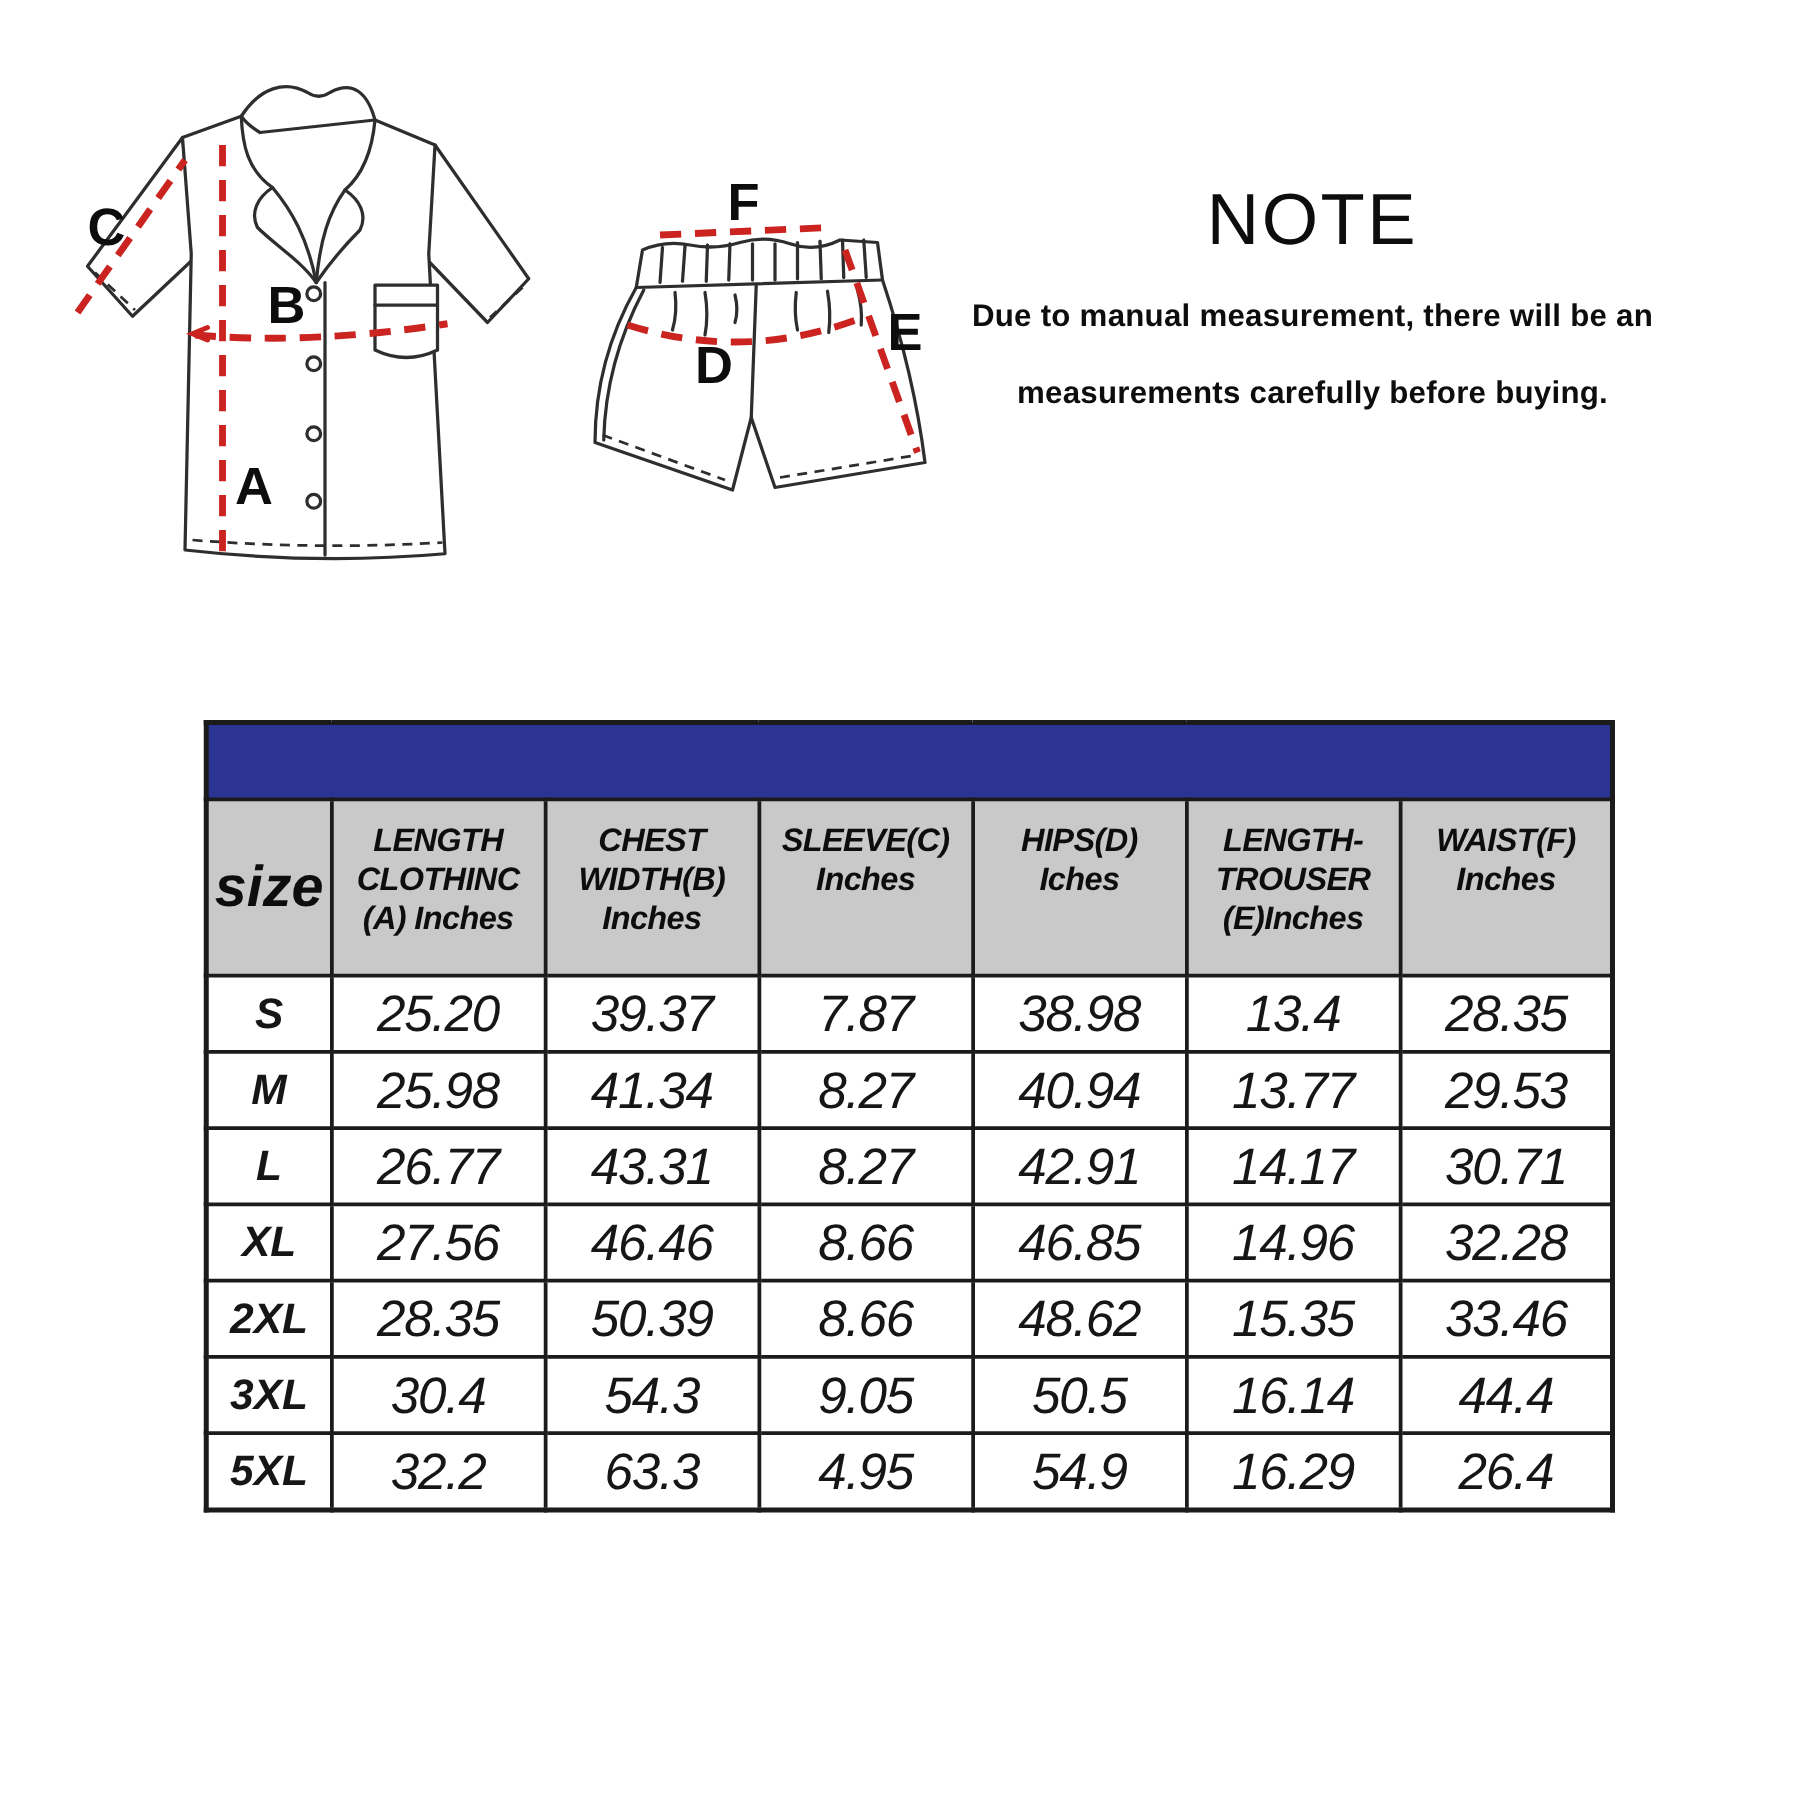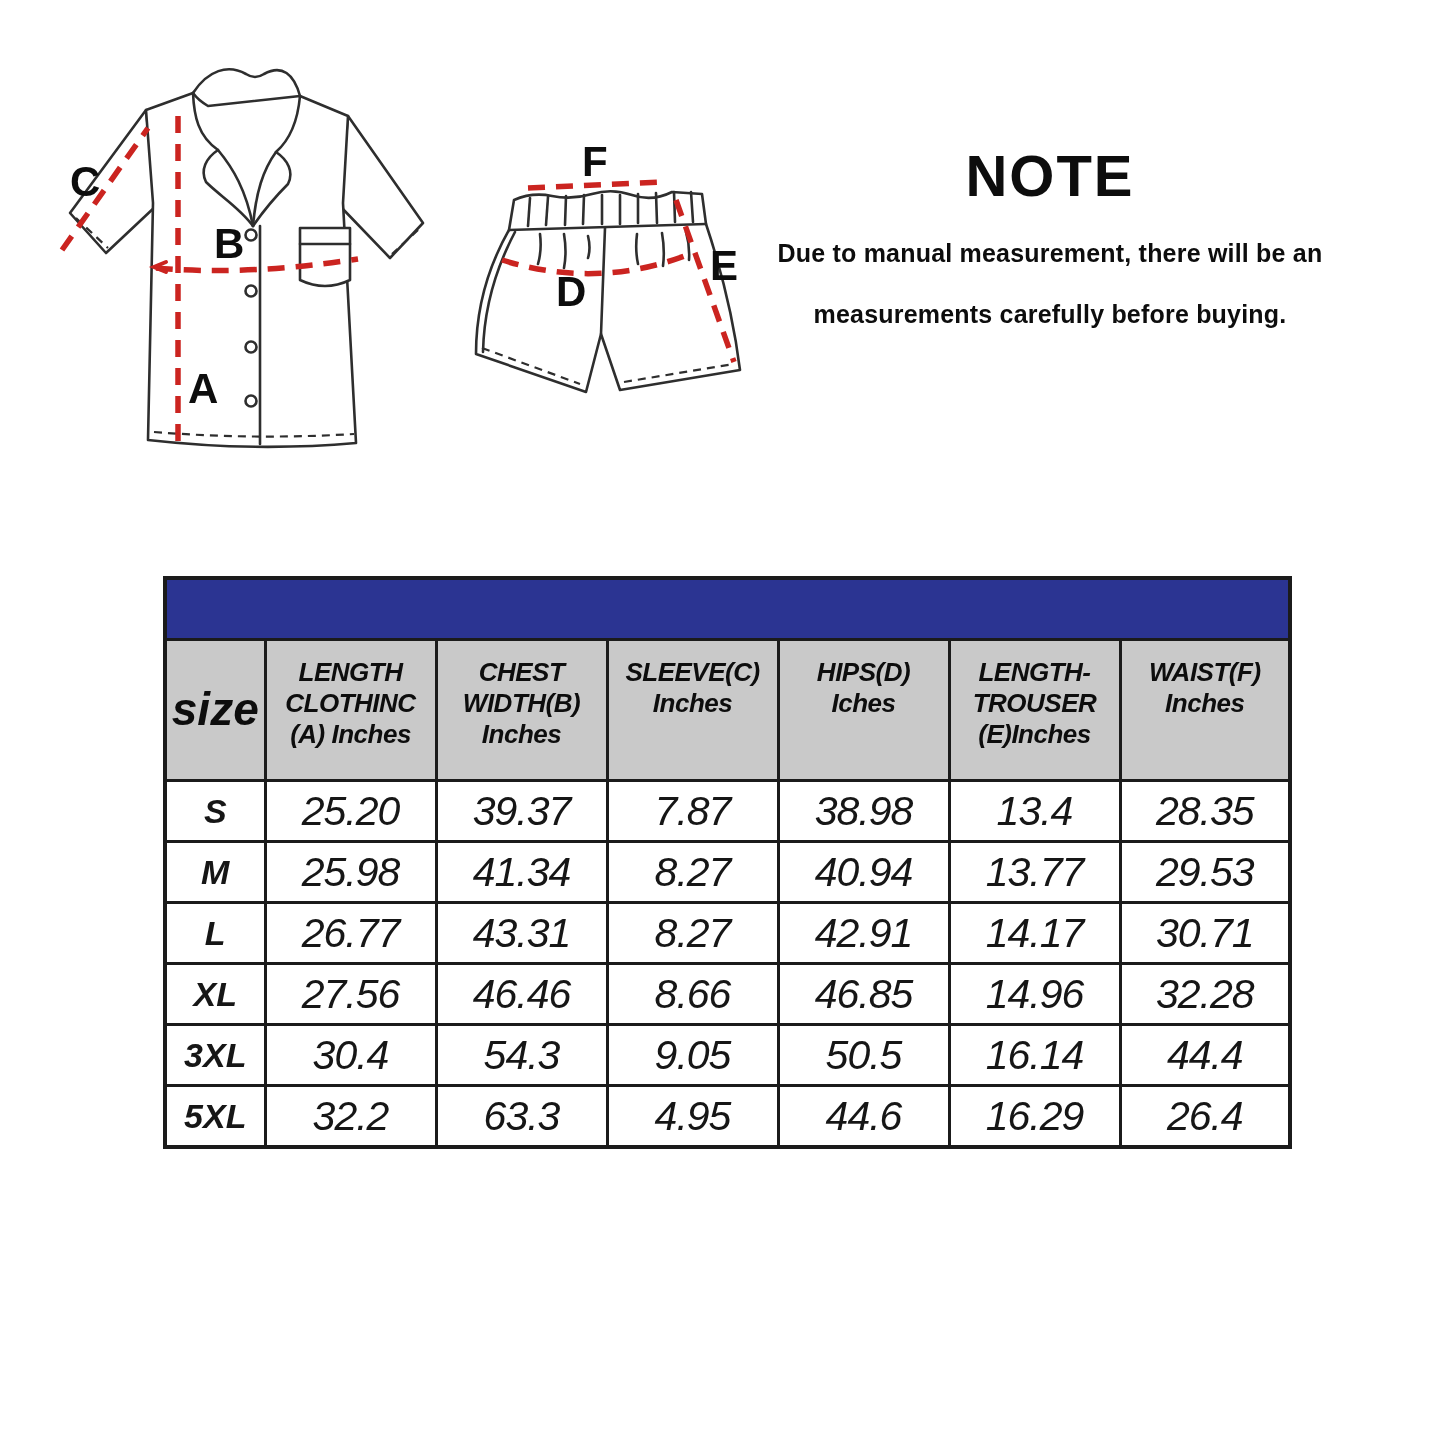--- a/index.html
+++ b/index.html
@@ -20,21 +20,21 @@
   .shorts-svg{position:absolute;left:452px;top:142px;width:325px;height:292px;}
   .sk{stroke:#2e2e2e;stroke-width:2.6;fill:none;stroke-linejoin:round;stroke-linecap:round;}
   .skf{stroke:#2e2e2e;stroke-width:2.6;fill:#ffffff;stroke-linejoin:round;}
   .skd{stroke:#2e2e2e;stroke-width:2.2;fill:none;stroke-dasharray:8 6;stroke-linecap:butt;}
   .rd{stroke:var(--red);stroke-width:5.5;fill:none;stroke-dasharray:17 11;stroke-linecap:butt;}
   .rds{stroke:var(--red);stroke-width:4;fill:none;stroke-linecap:round;}
   .lbl{font-family:"Liberation Sans",sans-serif;font-weight:bold;font-size:42px;fill:var(--ink);}
 
   
   .note{position:absolute;left:755px;top:142px;width:590px;text-align:center;color:var(--ink);}
-  .note-title{font-size:58px;font-weight:bold;letter-spacing:2px;margin:0 0 30px 0;}
+  .note-title{font-size:58px;font-weight:normal;letter-spacing:2px;margin:0 0 30px 0;}
   .note-line{font-size:25px;font-weight:bold;margin:10px 0 32px 0;letter-spacing:0.2px;}
 
   
   .size-table{
     position:absolute;left:163px;top:576px;width:1125px;
     border-collapse:collapse;table-layout:fixed;
     border:4px solid var(--line);
     font-style:italic;
   }
   .size-table td,.size-table th{border:3px solid var(--line);padding:0;}
@@ -203,33 +203,42 @@
         <tr>
           <td class="size-cell">XL</td>
           <td>27.56</td>
           <td>46.46</td>
           <td>8.66</td>
           <td>46.85</td>
           <td>14.96</td>
           <td>32.28</td>
         </tr>
         <tr>
+          <td class="size-cell">2XL</td>
+          <td>28.35</td>
+          <td>50.39</td>
+          <td>8.66</td>
+          <td>48.62</td>
+          <td>15.35</td>
+          <td>33.46</td>
+        </tr>
+        <tr>
           <td class="size-cell">3XL</td>
           <td>30.4</td>
           <td>54.3</td>
           <td>9.05</td>
           <td>50.5</td>
           <td>16.14</td>
           <td>44.4</td>
         </tr>
         <tr>
           <td class="size-cell">5XL</td>
           <td>32.2</td>
           <td>63.3</td>
           <td>4.95</td>
-          <td>44.6</td>
+          <td>54.9</td>
           <td>16.29</td>
           <td>26.4</td>
         </tr>
       </tbody>
   </table>
 
 </div>
 
 </body></html>

